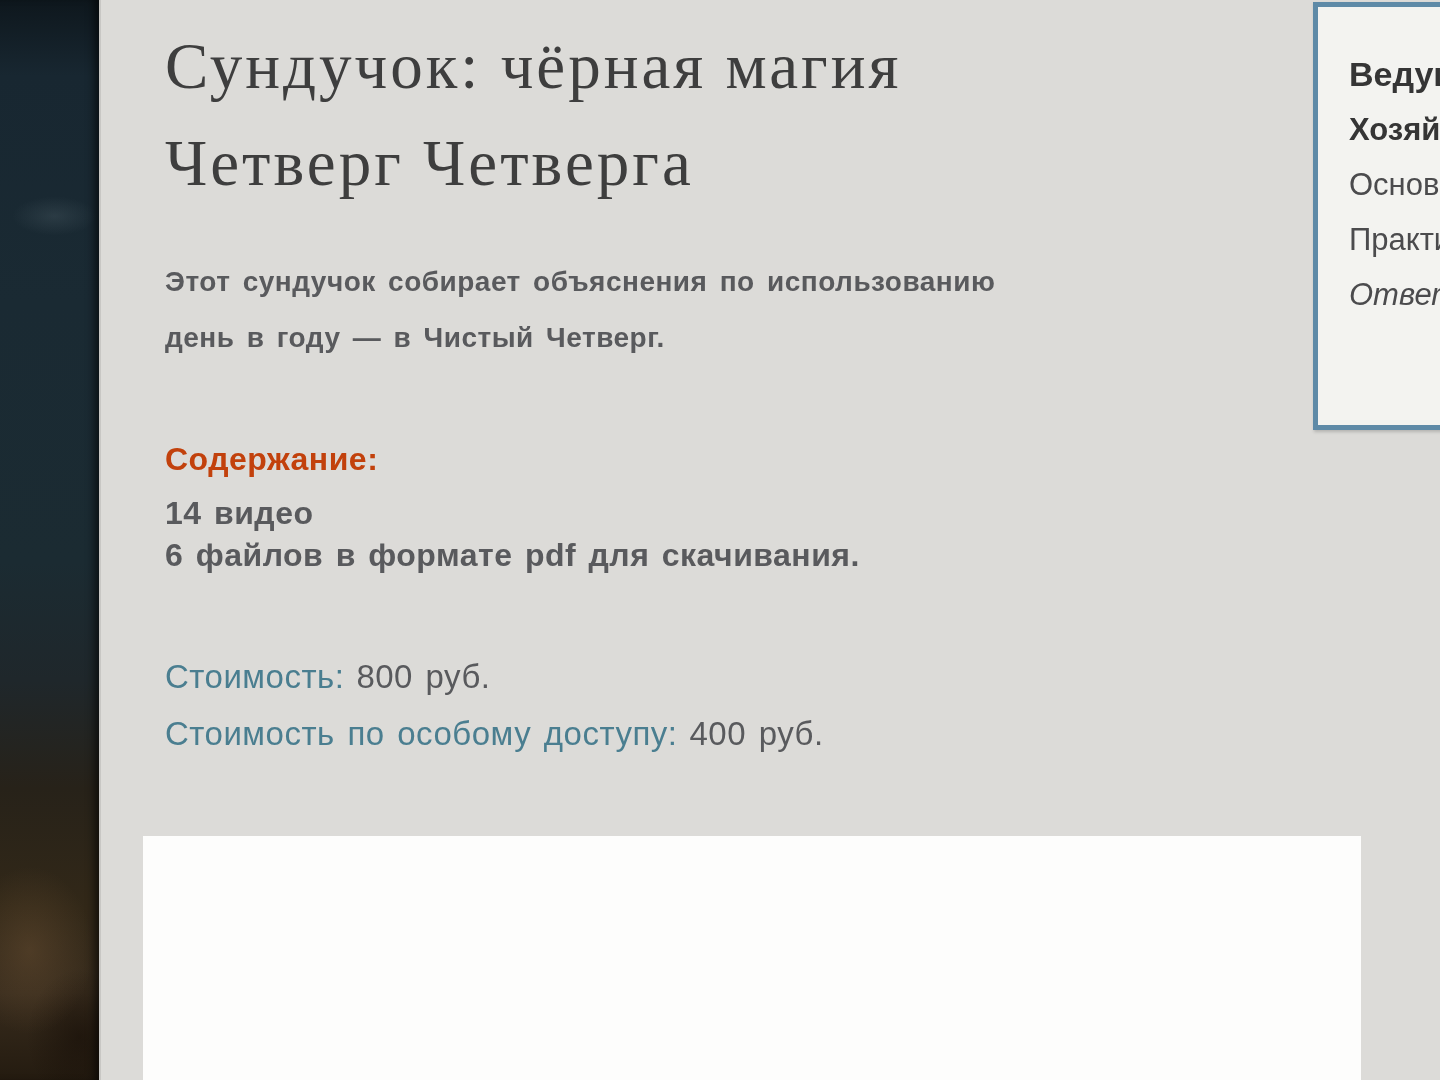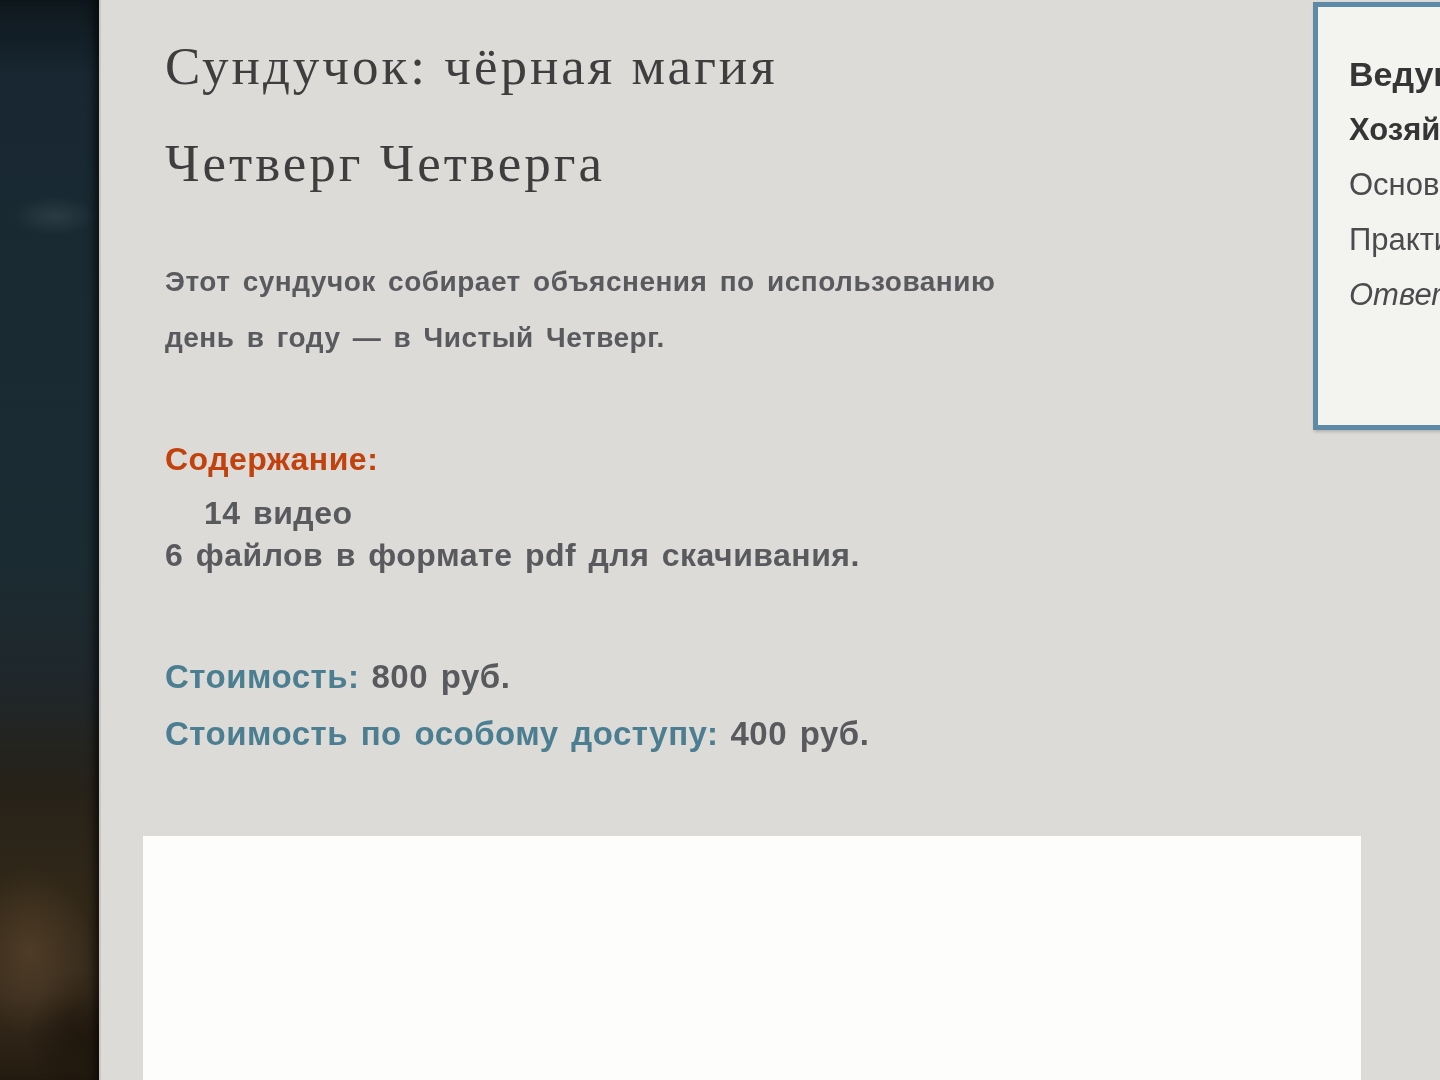--- a/index.html
+++ b/index.html
@@ -40,21 +40,21 @@
   }
 
   .page-title {
     position: absolute;
     left: 165px; top: 18px;
     width: 1140px;
     margin: 0;
     font-family: "Liberation Serif", serif;
     font-weight: 500;
     color: #3e3e3e;
-    font-size: 53px;
+    font-size: 65px;
     line-height: 97px;
     letter-spacing: 3px;
   }
   .page-title .t-line { display: block; }
 
   .description {
     position: absolute;
     left: 165px; top: 254px;
     width: 1140px;
     margin: 0;
@@ -79,29 +79,29 @@
   .contents-item {
     position: absolute;
     left: 165px;
     font-size: 32px;
     line-height: 50px;
     font-weight: bold;
     color: #595a5d;
     letter-spacing: 0.5px;
     word-spacing: 3px;
   }
-  .ci-1 { top: 488px; margin-left: 39px; }
+  .ci-1 { top: 488px; }
   .ci-2 { top: 530px; }
 
   .price-line {
     position: absolute;
     left: 165px;
     font-size: 33px;
     line-height: 50px;
-    font-weight: bold;
+    font-weight: normal;
     letter-spacing: 0.5px;
     word-spacing: 3px;
   }
   .pl-1 { top: 652px; }
   .pl-2 { top: 709px; }
   .price-label { color: #4a7e90; }
   .price-value { color: #595a5d; margin-left: 12px; }
 
   
   .content-card {

